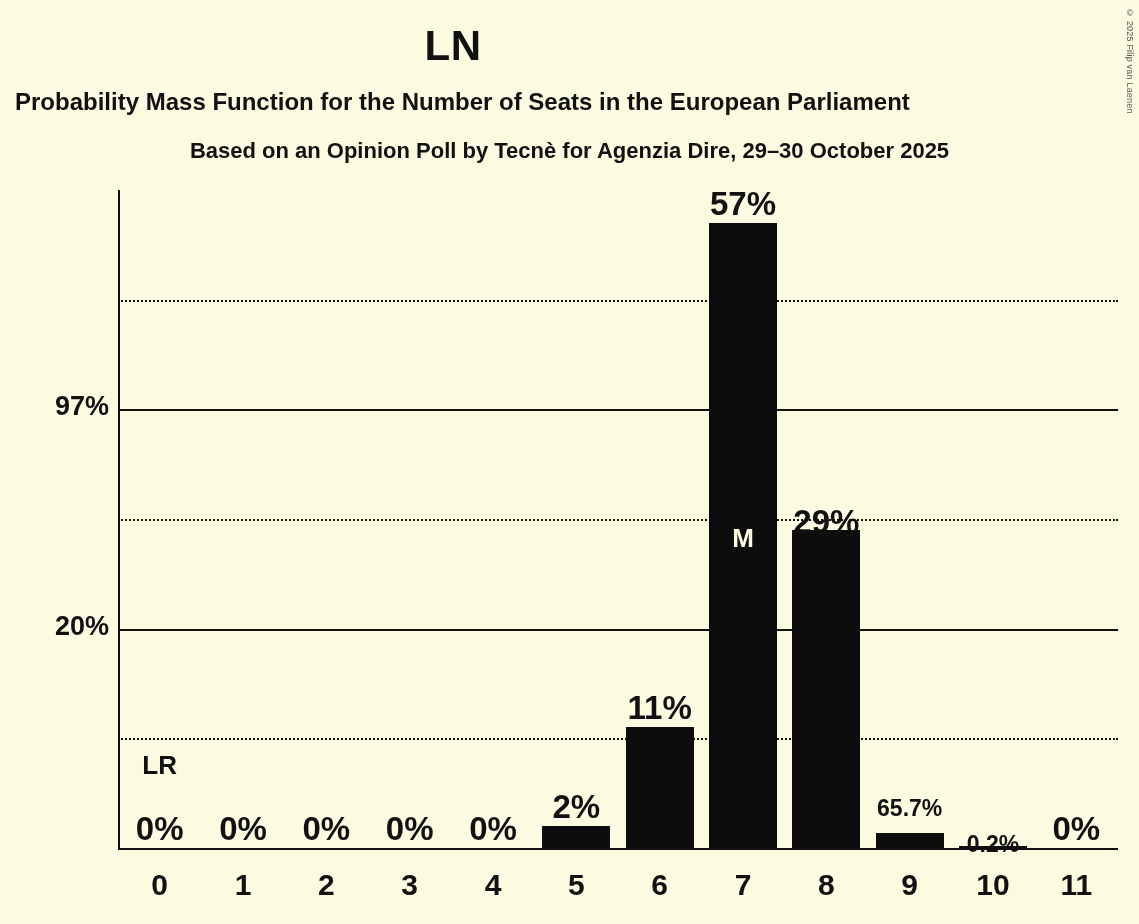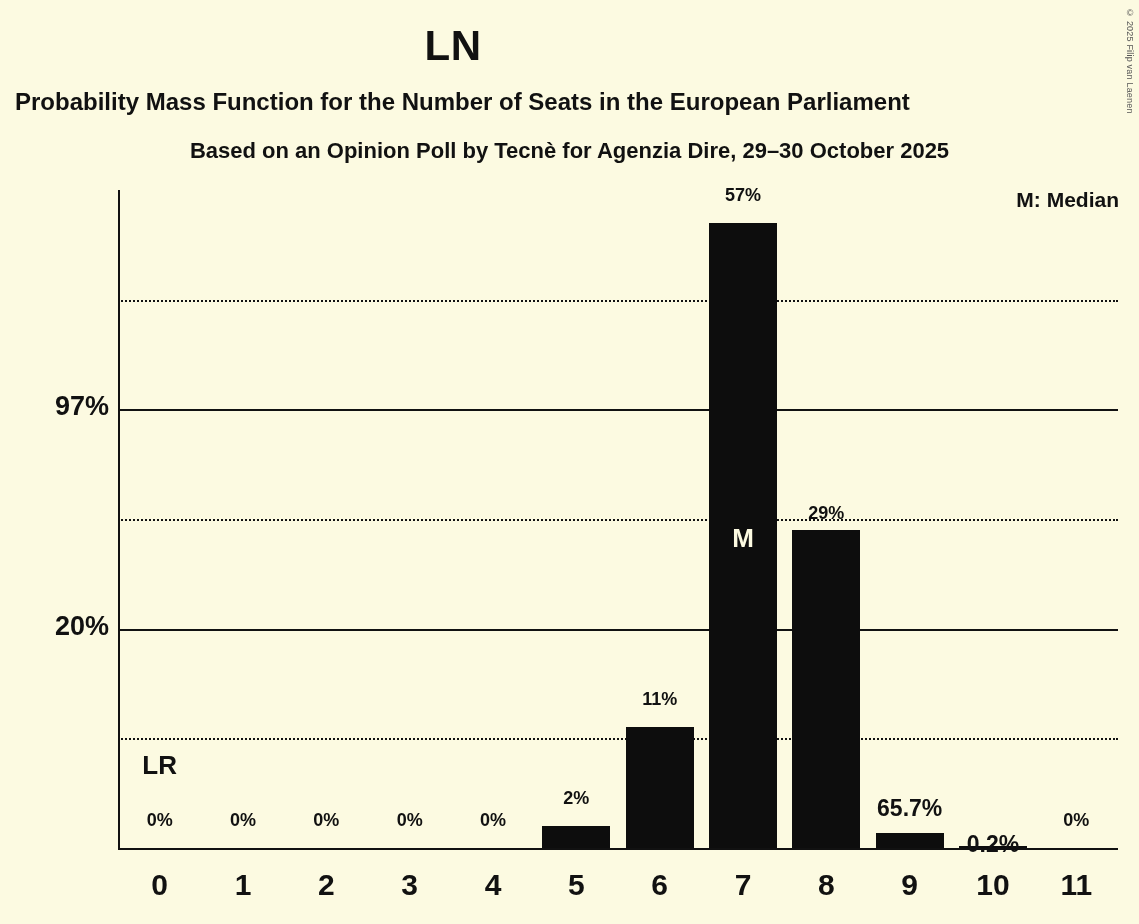--- a/index.html
+++ b/index.html
@@ -103,21 +103,21 @@
     white-space: nowrap;
   }
   .bar {
     position: absolute;
     background: #0d0d0d;
     bottom: 0;
   }
   .bar-label {
     position: absolute;
     text-align: center;
-    font-size: 18px;
+    font-size: 33px;
     font-weight: bold;
     white-space: nowrap;
   }
   .bar-label.small {
     font-size: 23px;
   }
   .inbar-label {
     position: absolute;
     text-align: center;
     font-size: 26px;
@@ -141,21 +141,20 @@
 </head>
 <body>
 
 <div class="copyright">© 2025 Filip van Laenen</div>
 
 <div class="title">LN</div>
 <div class="subtitle1">Probability Mass Function for the Number of Seats in the European Parliament</div>
 <div class="subtitle2">Based on an Opinion Poll by Tecnè for Agenzia Dire, 29–30 October 2025</div>
 
 <div class="legend">
-  <div>M: Median</div>
 </div>
 
 <div class="axis-y"></div>
 <div class="axis-x"></div>
 
 <div id="plot">
     <div class="gridline dotted" style="top: 548.333px;"></div>
     <div class="gridline dotted" style="top: 329px;"></div>
     <div class="gridline dotted" style="top: 109.667px;"></div>
     <div class="gridline" style="top: 438.667px;"></div>

